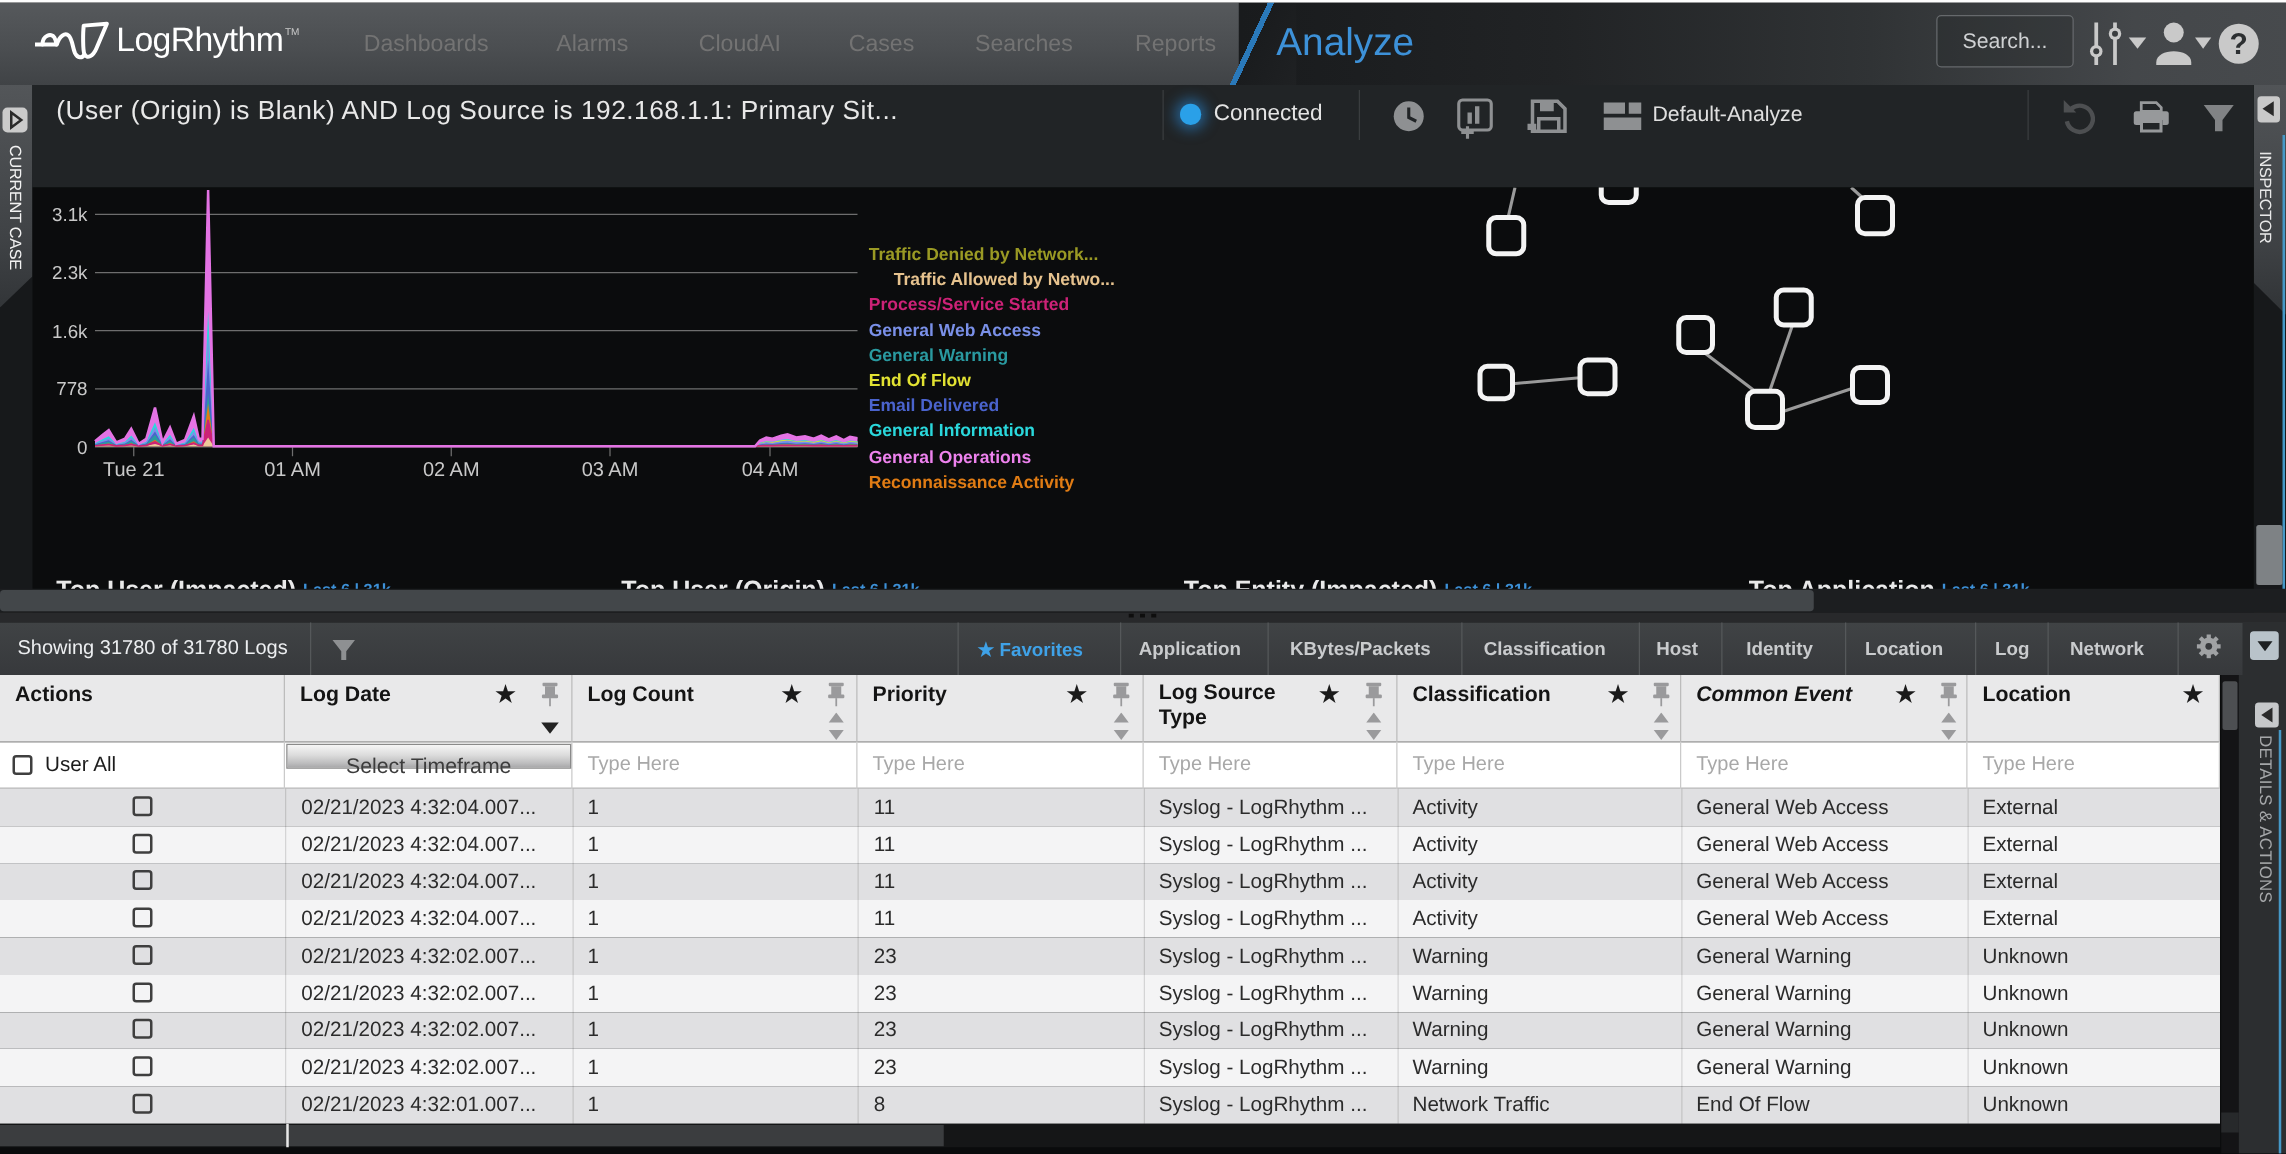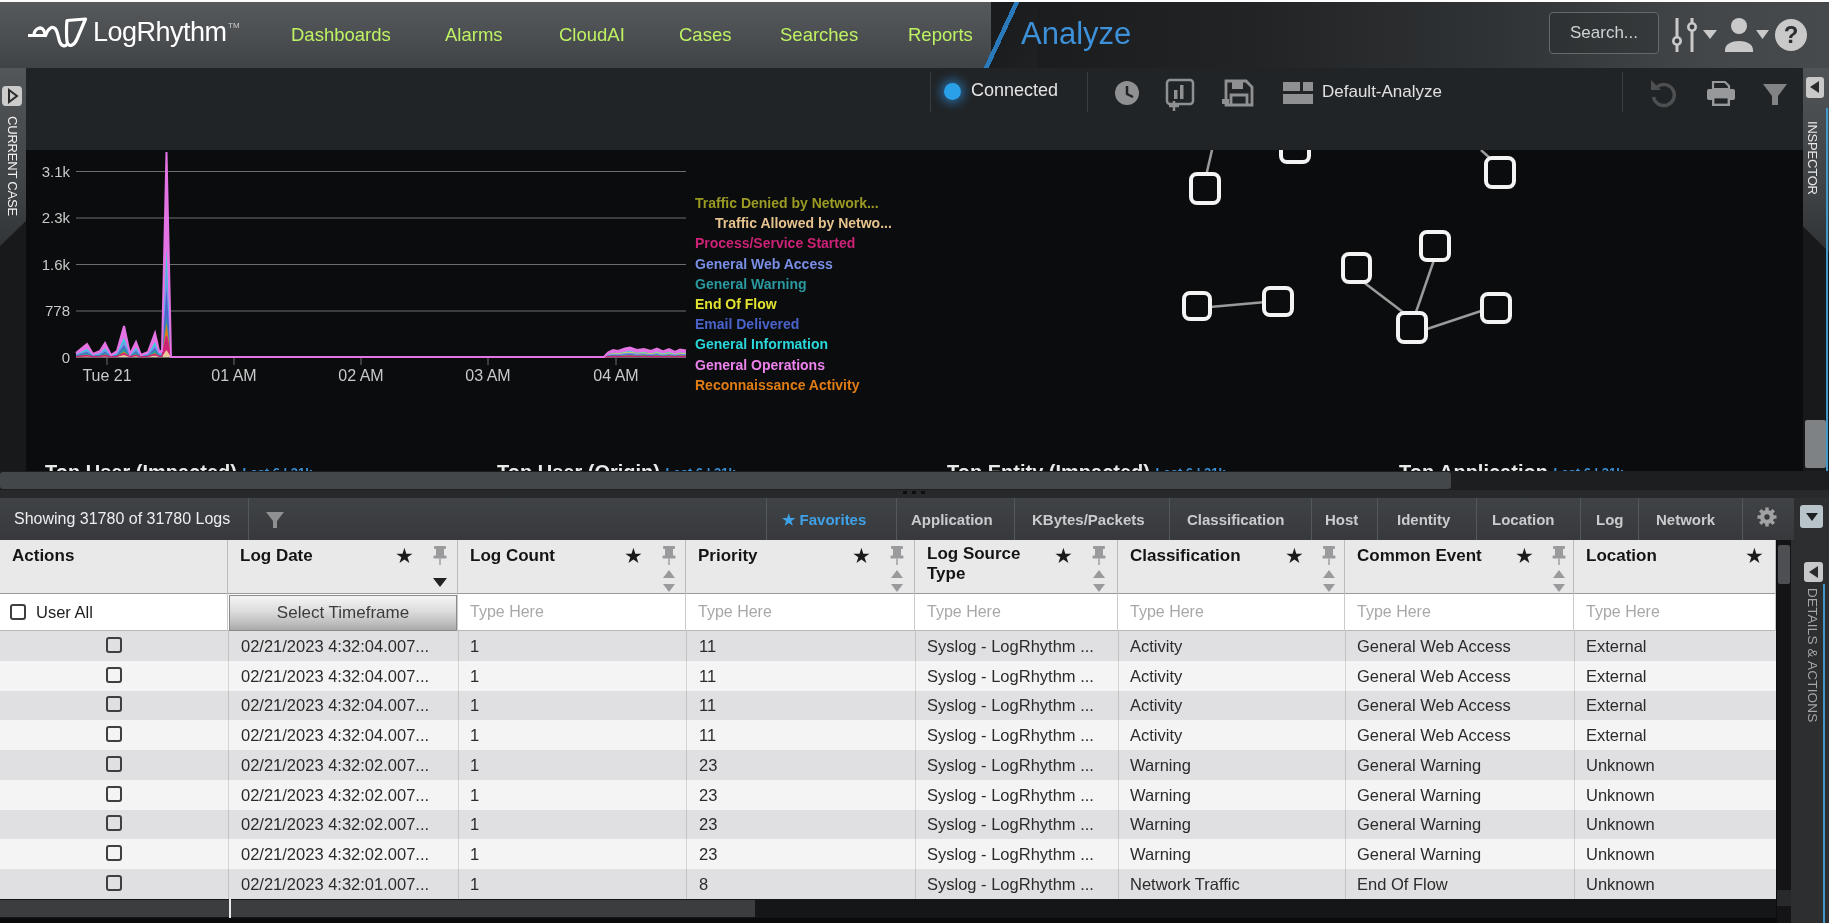--- a/index.html
+++ b/index.html
@@ -8,21 +8,21 @@
 #root { position:relative; width:1829px; height:923px; overflow:hidden; background:#0b0c0d; }
 .abs { position:absolute; }
 
 
 #topwhite { left:0; top:0; width:1829px; height:2px; background:#fdfdfd; }
 #navbar { left:0; top:2px; width:1829px; height:66px; background:linear-gradient(to bottom,#56595c 0%,#4b4e51 55%,#404346 100%); }
 #navdark { left:991px; top:2px; width:843px; height:66px;
   background:linear-gradient(to right,#191b1d 0%,#212325 30%,#303335 60%,#44474a 85%,#474a4d 100%); }
 #navdiag { left:967px; top:2px; width:70px; height:66px;
   background:linear-gradient(115deg, rgba(0,0,0,0) 47%, #2a79ba 47%, #2a79ba 52%, #1a1c1e 52%, #1f2123 100%); }
-.navitem { top:24px; font-size:18.5px; color:#bef264; }
+.navitem { top:24px; font-size:18.5px; color:#737373; }
 #analyze { left:1021px; top:16px; font-size:31px; color:#3d91d8; }
 #searchbtn { left:1549px; top:12px; width:110px; height:42px; border:1px solid #66696c; border-radius:4px;
   background:rgba(28,30,32,0.25); color:#cfd1d3; font-size:17px; line-height:40px; text-align:center; }
 #logotext { left:93px; top:17px; font-size:27px; color:#ffffff; letter-spacing:-0.5px; font-weight:normal; }
 #logotm { left:228px; top:21px; font-size:8px; color:#cccccc; }
 
 
 #subbar { left:0; top:68px; width:1829px; height:82px; background:#212426; }
 #filtertext { left:45px; top:77px; font-size:21px; letter-spacing:0.4px; color:#e8e8e8; }
 .vsep { top:72px; width:1px; height:40px; background:#3a3d3f; }
@@ -67,21 +67,21 @@
 #dropbox { left:1800px; top:505px; width:23px; height:23px; background:#b9c3ca; border-radius:3px; }
 #dropbox:after { content:""; position:absolute; left:6px; top:8px; border-left:6px solid transparent; border-right:6px solid transparent; border-top:8px solid #1d2022; }
 
 
 #thead { left:0; top:540px; width:1776px; height:54px; background:#e9e9ea; border-bottom:1px solid #9a9a9a; }
 .hcell { top:540px; height:54px; border-right:1px solid #bcbcbc; }
 .htitle { font-weight:bold; font-size:17px; color:#141414; }
 #filterrow { left:0; top:594px; width:1776px; height:37px; background:#ffffff; border-bottom:1px solid #b8b8b8; }
 .fcell { top:594px; height:37px; border-right:1px solid #cacaca; }
 .typehere { font-size:16px; color:#a8a8a8; }
-#seltime { left:229px; top:595px; width:228px; height:36px; background:linear-gradient(to bottom,#f5f5f5 0%,#dcdcdc 45%,#bebebf 80%,#a8a8aa 100%);
+#seltime { left:229px; top:595px; width:228px; height:20px; background:linear-gradient(to bottom,#f5f5f5 0%,#dcdcdc 45%,#bebebf 80%,#a8a8aa 100%);
   border:1px solid #8a8a8a; font-size:17px; color:#3c3c3c; text-align:center; line-height:34px; }
 .row { left:0; width:1776px; height:30px; }
 .rodd { background:#e0e0e2; }
 .reven { background:#f4f4f5; }
 .cell { position:absolute; top:0; font-size:16.5px; color:#2b2b2b; line-height:30px; white-space:nowrap; }
 .cbox { position:absolute; left:106px; top:7px; width:16px; height:16px; border:2px solid #3f3f3f; border-radius:3px; background:transparent; }
 .colline { top:631px; width:1px; height:268px; background:rgba(0,0,0,0.13); }
 #checkallbox { left:10px; top:604px; width:16px; height:16px; border:2px solid #3f3f3f; border-radius:3px; }
 #checkalllabel { left:36px; top:603px; font-size:16.5px; color:#1c1c1c; }
 
@@ -145,20 +145,21 @@
 
     <circle cx="69" cy="10" r="8" fill="#c9c9c9"></circle>
     <path d="M55,34 C55,22 83,22 83,34 L83,36 L55,36 Z" fill="#c9c9c9"></path>
     <path d="M86,14 l13,0 l-6.5,9 z" fill="#c9c9c9"></path>
 
     <circle cx="121" cy="19" r="16" fill="#c9c9c9"></circle>
     <text x="121" y="27" font-size="24" font-weight="bold" fill="#2c2f31" text-anchor="middle" font-family="Liberation Sans">?</text>
   </svg>
 
   <div class="abs" id="subbar"></div>
+  <div class="abs" id="filtertext">(User (Origin) is Blank) AND Log Source is 192.168.1.1: Primary Sit...</div>
   <div class="abs vsep" style="left:930px;"></div>
   <div class="abs" id="conndot"></div>
   <div class="abs" id="conntext">Connected</div>
   <div class="abs vsep" style="left:1087px;"></div>
   <svg class="abs" style="left:1110px;top:76px;" width="215" height="36" viewBox="0 0 215 36">
 
     <circle cx="17" cy="17" r="12" fill="#8e9092"></circle>
     <path d="M17,10 L17,18 L23,21" stroke="#212426" stroke-width="2.5" fill="none"></path>
 
     <rect x="57" y="4" width="26" height="24" rx="3" fill="none" stroke="#8e9092" stroke-width="2.5"></rect>
@@ -412,21 +413,21 @@
           <rect x="3" y="3" width="8" height="7"></rect>
           <rect x="0.5" y="9.5" width="13" height="3" rx="1"></rect>
           <rect x="6.3" y="12.5" width="1.4" height="6.5"></rect>
         </g>
       </svg>
   <svg class="abs" style="left:1322px;top:570px;" width="14" height="22" viewBox="0 0 14 22">
 <path d="M7,0 L13,8 L1,8 Z" fill="#9a9a9c"></path>
         <path d="M7,22 L13,14 L1,14 Z" fill="#9a9a9c"></path>
       </svg>
   <div class="abs hcell" style="left:1345px;width:229px;"></div>
-  <div class="abs htitle" style="left:1357px;top:546px;">Common Event</div>
+  <div class="abs htitle" style="left:1357px;top:546px;font-style:italic;">Common Event</div>
   <div class="abs star" style="left:1515px;top:545px;">★</div>
   <svg class="abs" style="left:1552px;top:546px;" width="14" height="20" viewBox="0 0 14 20">
 <g fill="#9a9a9c">
           <rect x="1" y="0" width="12" height="3" rx="1"></rect>
           <rect x="3" y="3" width="8" height="7"></rect>
           <rect x="0.5" y="9.5" width="13" height="3" rx="1"></rect>
           <rect x="6.3" y="12.5" width="1.4" height="6.5"></rect>
         </g>
       </svg>
   <svg class="abs" style="left:1552px;top:570px;" width="14" height="22" viewBox="0 0 14 22">

